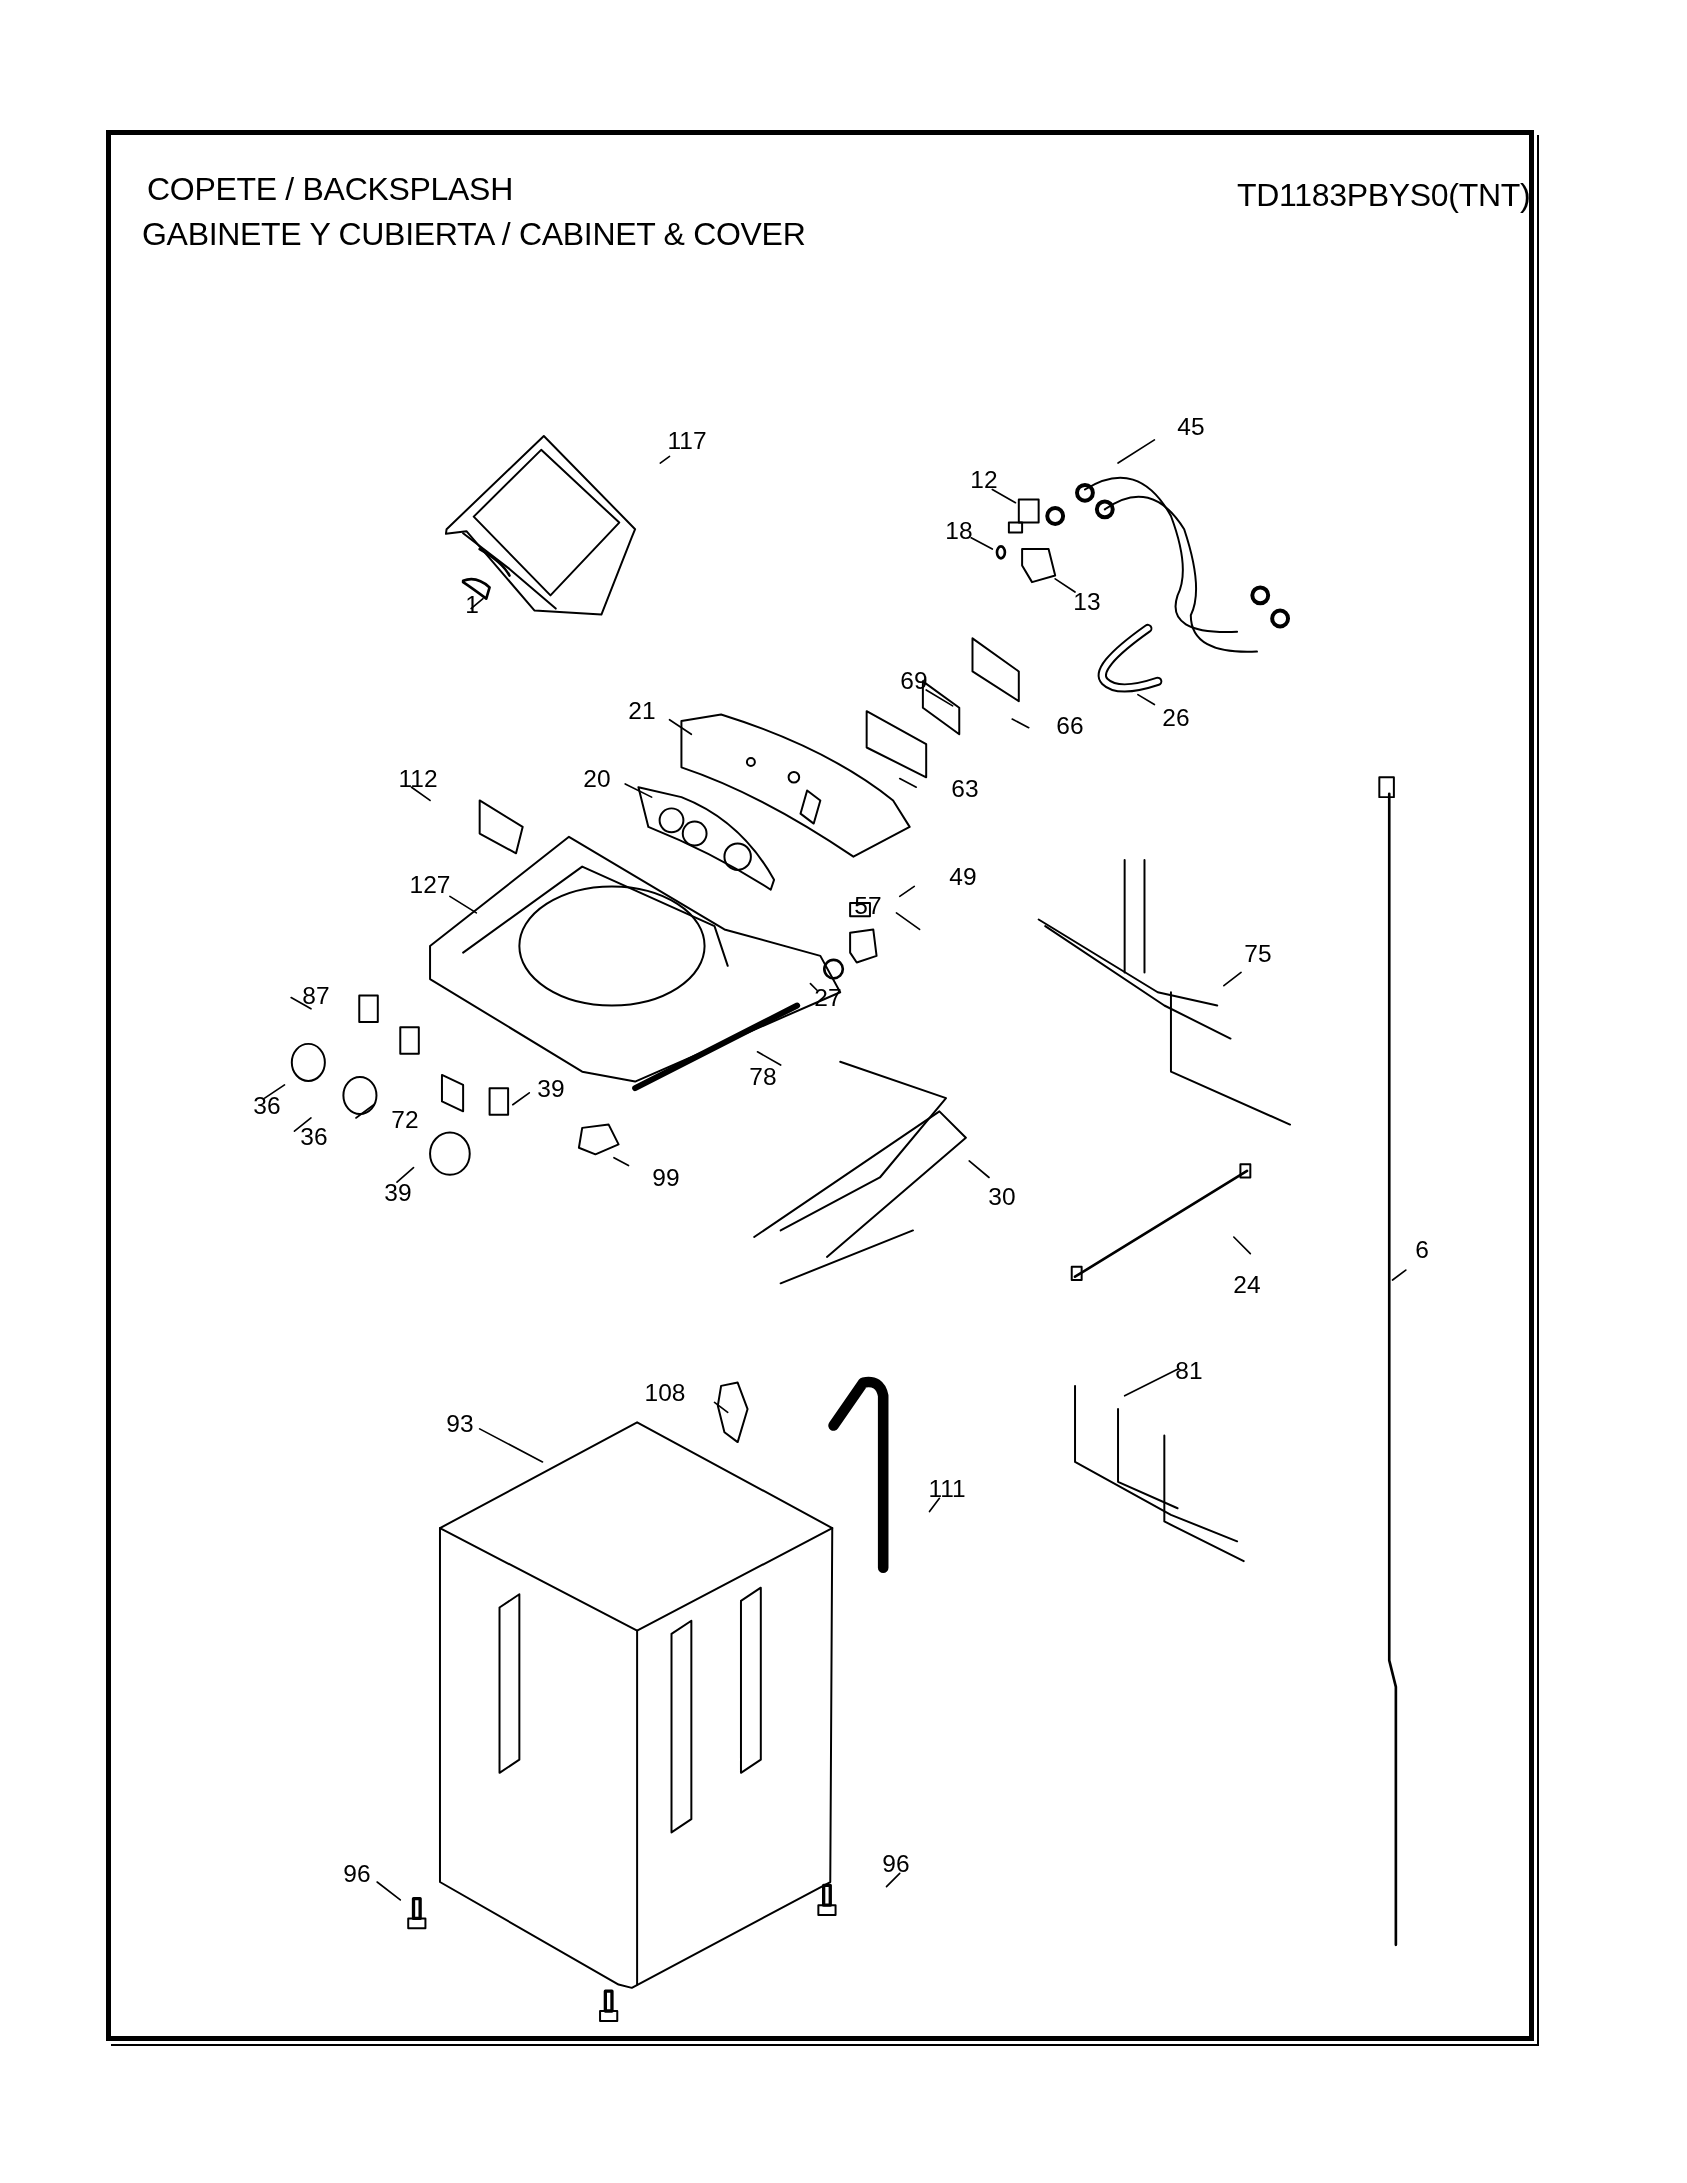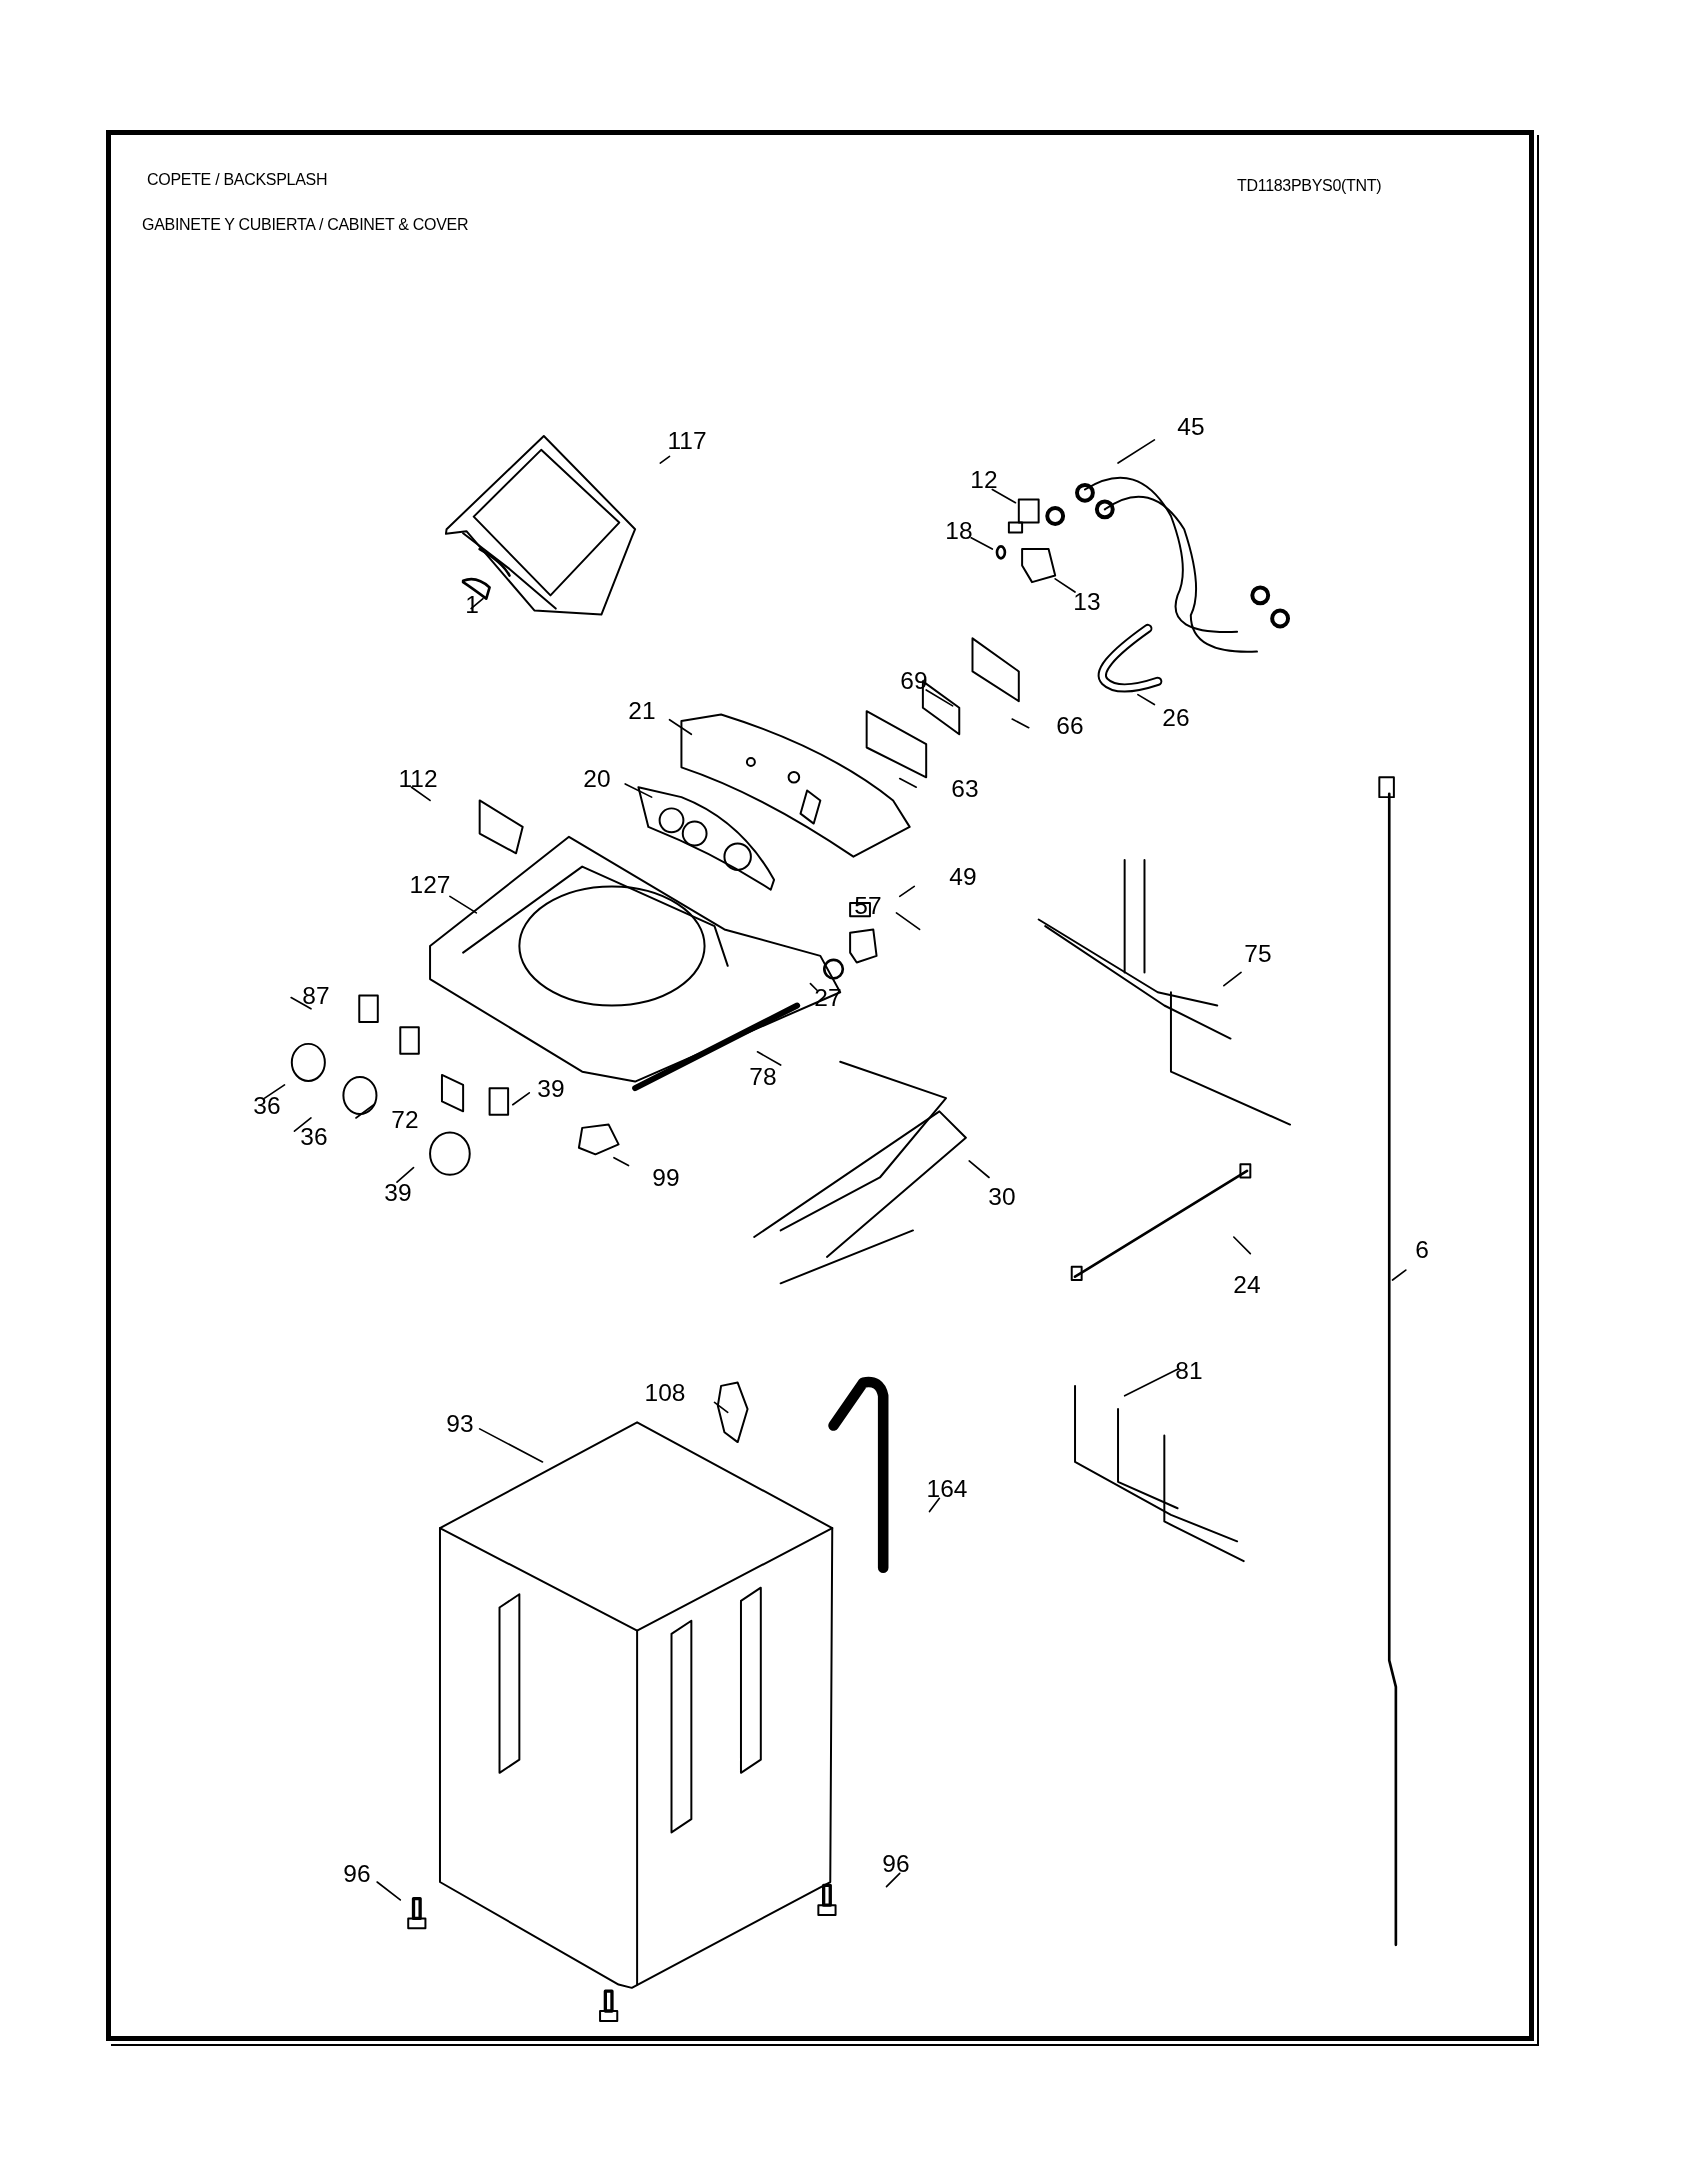--- a/index.html
+++ b/index.html
@@ -2,21 +2,21 @@
 <html style="font-size:10.6px"><head>
 <meta charset="utf-8">
 <style>
   html, body { margin:0; padding:0; background:#ffffff; }
   body { width:1687px; height:2183px; position:relative; overflow:hidden;
          font-family:"Liberation Sans", sans-serif; color:#000; }
   .frame { position:absolute; left:106px; top:130px; width:1428px; height:1911px;
            border:5.3px solid #000; box-sizing:border-box; }
   .frame-shadow { position:absolute; left:111px; top:135px; width:1428px; height:1911px;
            border-right:2.6px solid #000; border-bottom:2.6px solid #000; box-sizing:border-box; }
-  .hdr { position:absolute; font-size:16px; letter-spacing:-0.3px; white-space:nowrap; }
+  .hdr { position:absolute; font-size:32px; letter-spacing:-0.3px; white-space:nowrap; }
   #title1 { left:147px; top:171px; }
   #title2 { left:142px; top:202px;margin-top:14px; }
   #model  { left:1237px; top:177px; }
   svg.art { position:absolute; left:0; top:0; }
   .callout { position:absolute; font-size:24.5px; white-space:nowrap; transform:translate(-50%,-50%); }
 </style>
 </head>
 <body>
 
 <div class="frame"></div>
@@ -221,16 +221,16 @@
 <div class="callout" style="left:405px;top:1120px">72</div>
 <div class="callout" style="left:551px;top:1089px">39</div>
 <div class="callout" style="left:398px;top:1193px">39</div>
 <div class="callout" style="left:763px;top:1077px">78</div>
 <div class="callout" style="left:666px;top:1178px">99</div>
 <div class="callout" style="left:1002px;top:1197px">30</div>
 <div class="callout" style="left:1247px;top:1285px">24</div>
 <div class="callout" style="left:1189px;top:1371px">81</div>
 <div class="callout" style="left:665px;top:1393px">108</div>
 <div class="callout" style="left:460px;top:1424px">93</div>
-<div class="callout" style="left:947px;top:1489px">164</div>
+<div class="callout" style="left:947px;top:1489px">111</div>
 <div class="callout" style="left:357px;top:1874px">96</div>
 <div class="callout" style="left:896px;top:1864px">96</div>
 
 
 </body></html>

